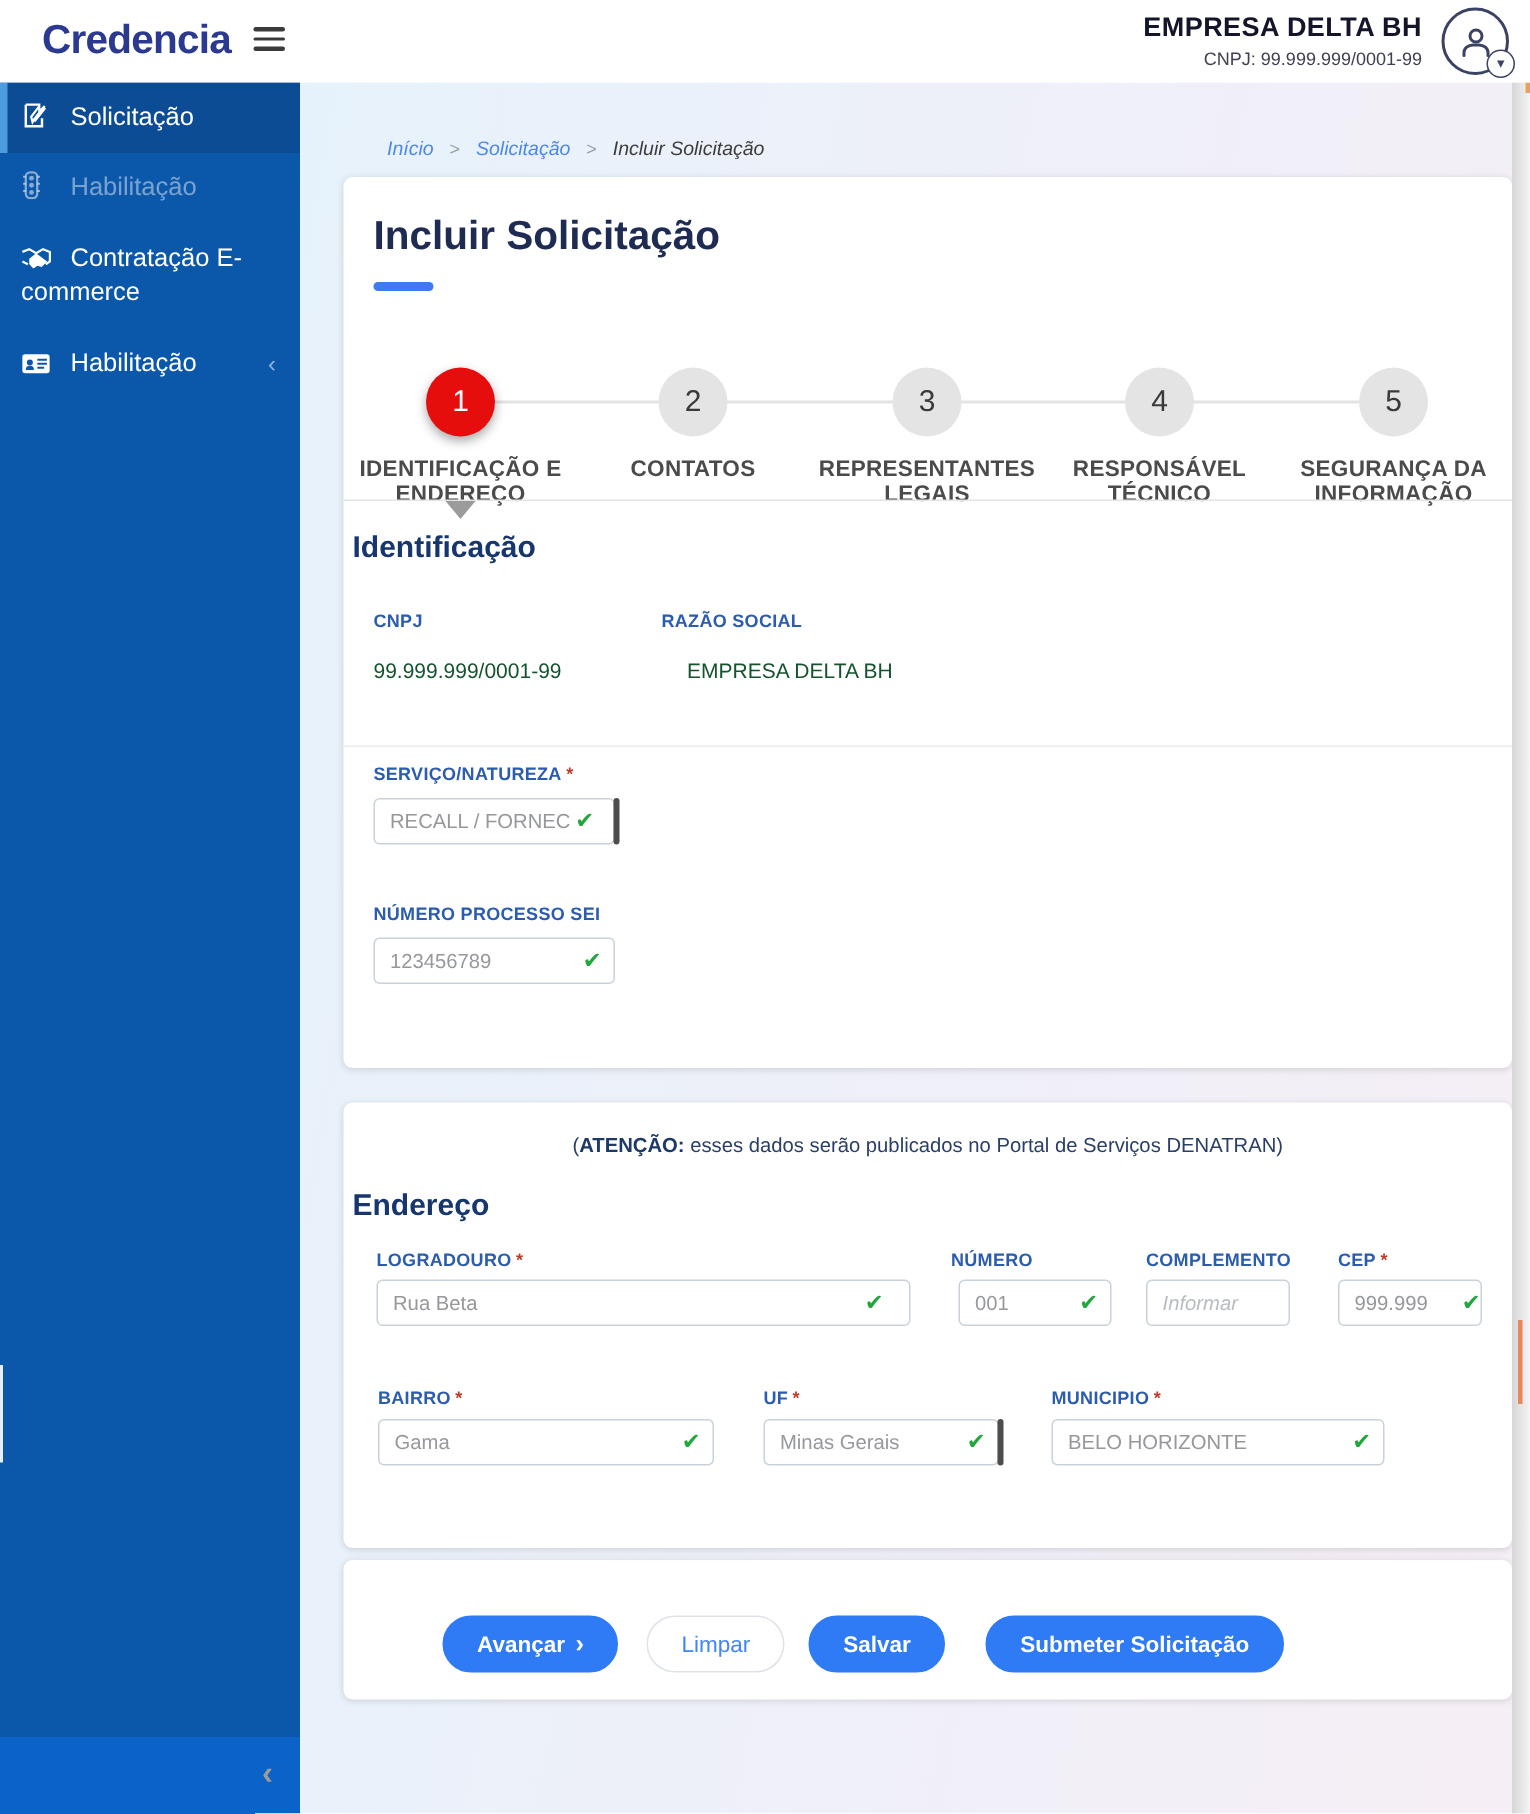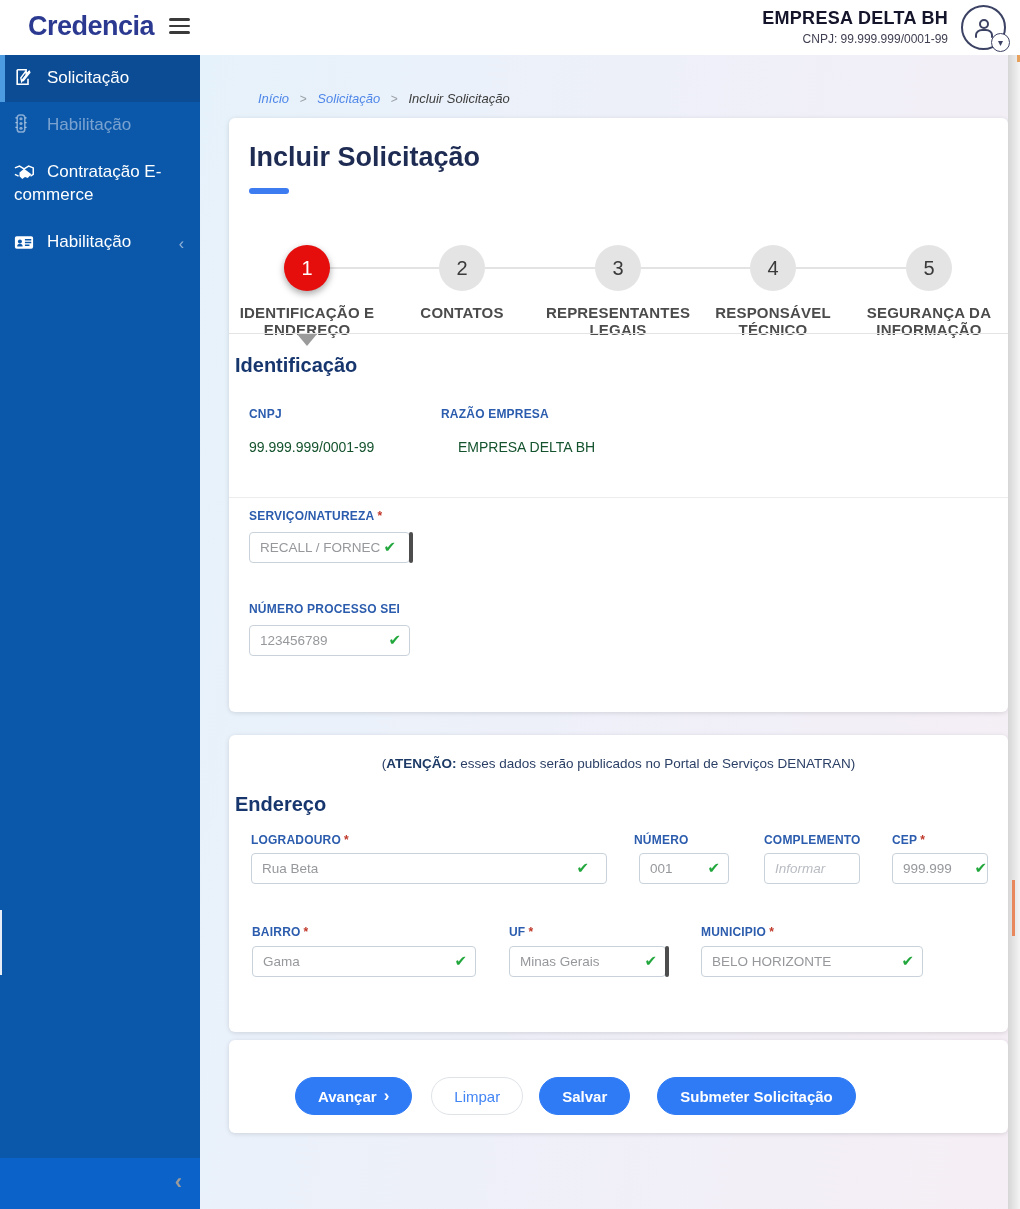--- a/index.html
+++ b/index.html
@@ -109,21 +109,21 @@
   .end-heading { position:absolute; left:6px; top:58px; }
   .lbl { position:absolute; }
   .lbl-logradouro { left:22px; top:98px; }
   .lbl-numero { left:405px; top:98px; }
   .lbl-complemento { left:535px; top:98px; }
   .lbl-cep { left:663px; top:98px; }
   .lbl-bairro { left:23px; top:190px; }
   .lbl-uf { left:280px; top:190px; }
   .lbl-municipio { left:472px; top:190px; }
   .w-logradouro { left:22px; top:118px; width:356px; }
-  .w-numero { left:410px; top:118px; width:90px; }
+  .w-numero { left:410px; top:118px; width:102px; }
   .w-complemento { left:535px; top:118px; width:96px; }
   .w-cep { left:663px; top:118px; width:96px; }
   .w-bairro { left:23px; top:211px; width:224px; }
   .w-uf { left:280px; top:211px; width:157px; }
   .w-municipio { left:472px; top:211px; width:222px; }
   .w-logradouro .check { right:18px; }
 
   
   .btn-row { position:absolute; left:45px; top:37px; display:flex; align-items:center; }
   .btn { height:38px; border-radius:19px; font-size:15px; font-weight:bold;
@@ -247,21 +247,21 @@
       <div class="panel-top-line"></div>
       <div class="step-arrow"></div>
 
       <div class="section-heading ident-heading">Identificação</div>
 
       <div class="ro-col-cnpj">
         <div class="field-label">CNPJ</div>
         <div class="ro-value">99.999.999/0001-99</div>
       </div>
       <div class="ro-col-razao">
-        <div class="field-label">RAZÃO EMPRESA</div>
+        <div class="field-label">RAZÃO SOCIAL</div>
         <div class="ro-value">EMPRESA DELTA BH</div>
       </div>
 
       <div class="ident-divider"></div>
 
       <div class="field-label servico-label">
         <span>SERVIÇO/NATUREZA</span><span class="req">*</span>
       </div>
       <div class="input-wrap w-servico">
         <input readonly="" value="RECALL / FORNEC" style="">

